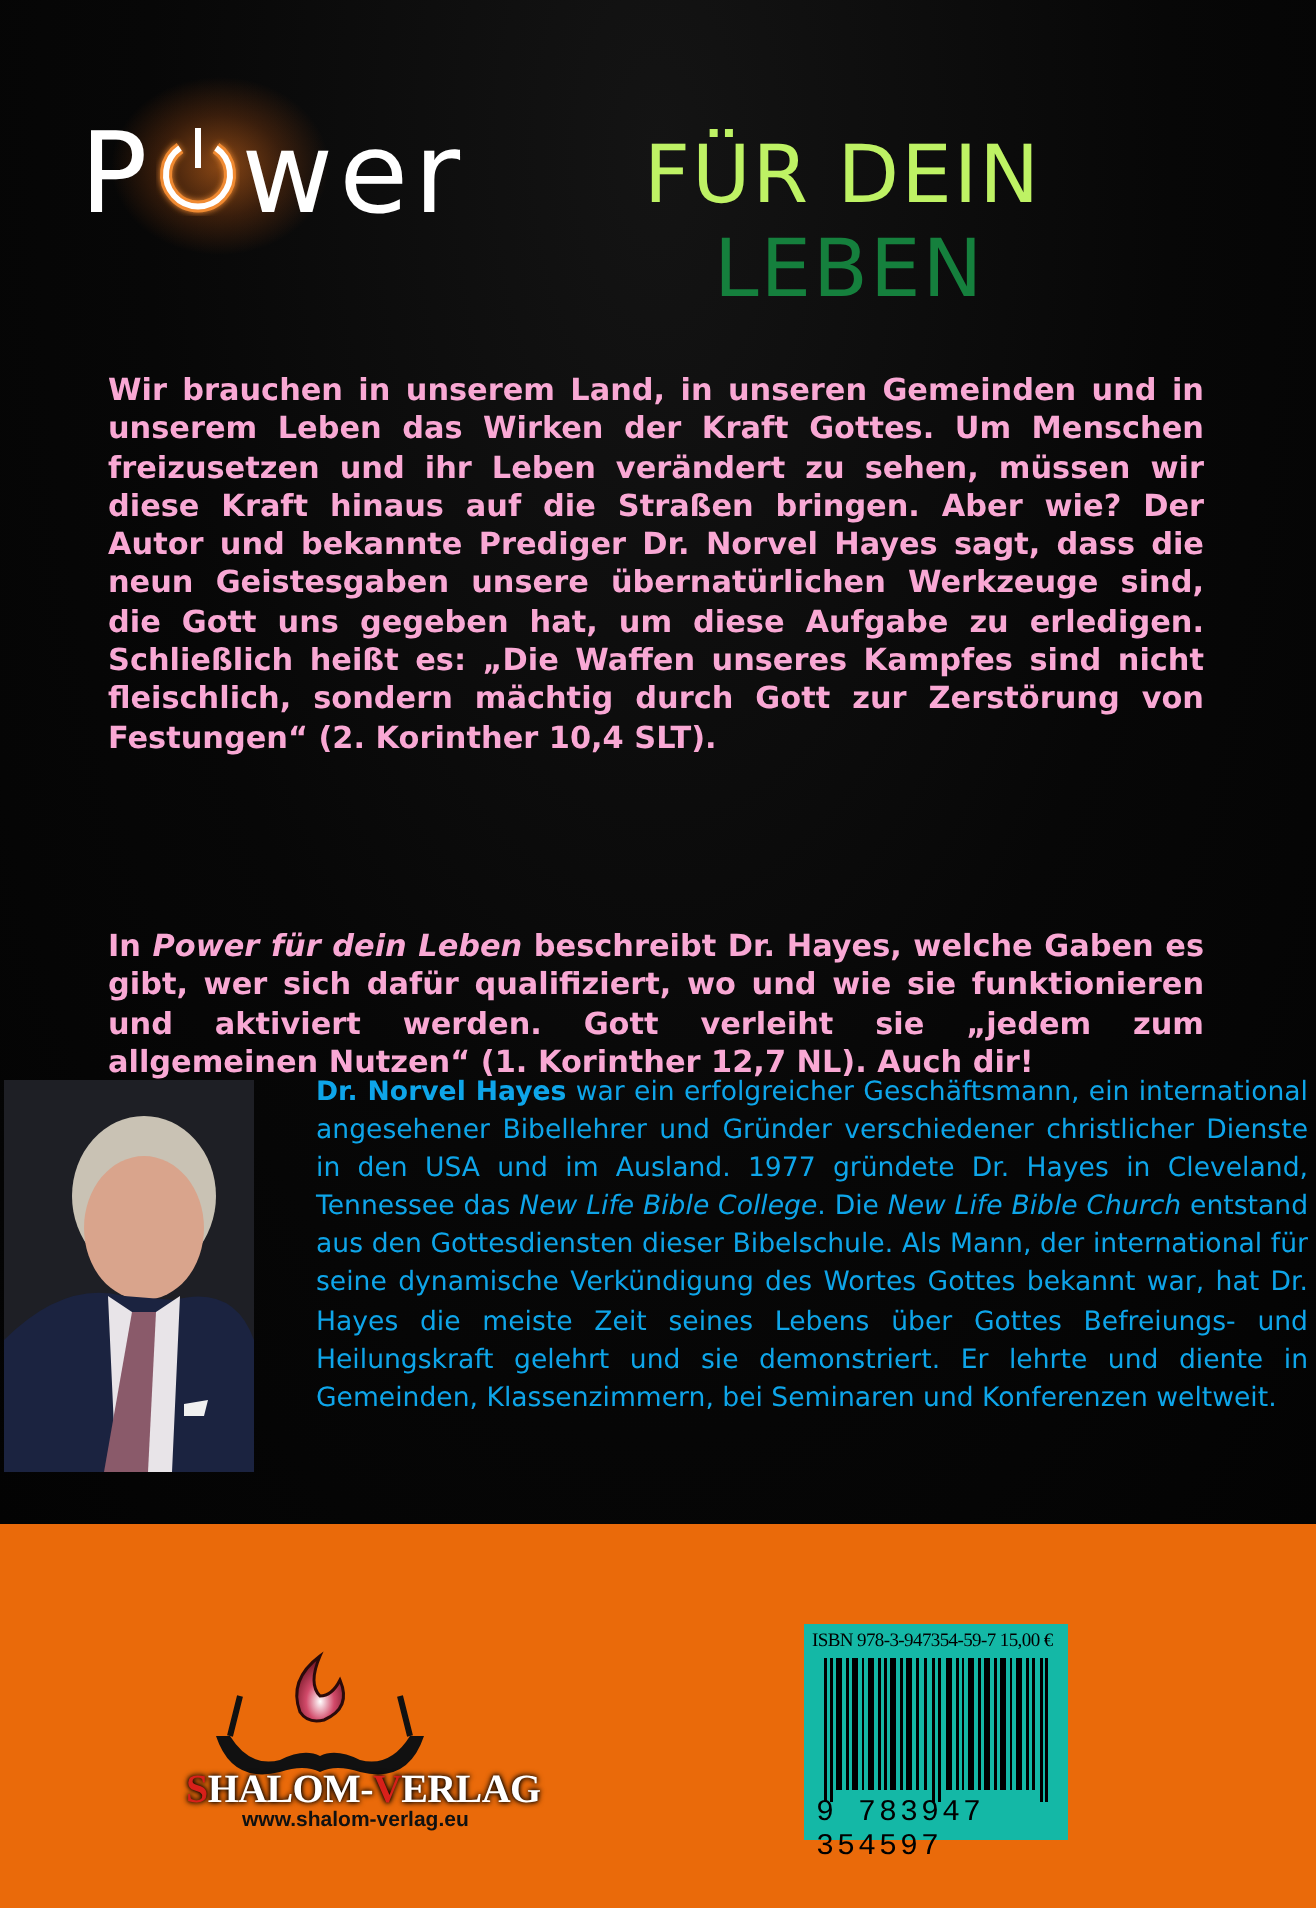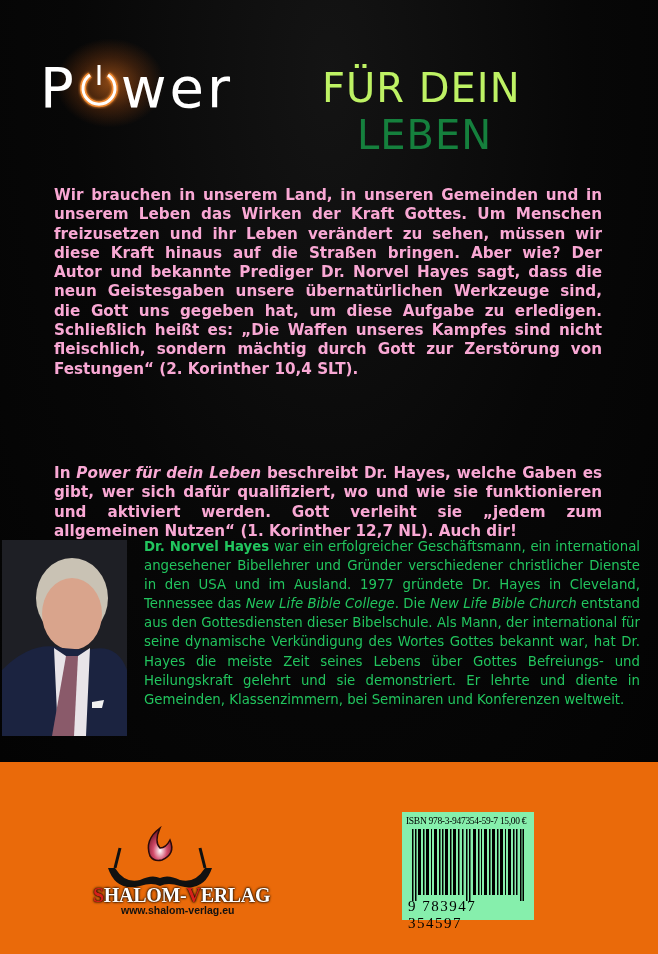--- a/index.html
+++ b/index.html
@@ -16,35 +16,35 @@
           background: radial-gradient(ellipse at center, rgba(240,120,30,0.55) 0%, rgba(200,90,20,0.25) 40%, rgba(0,0,0,0) 70%); }
   .fuer { position:absolute; left:322px; top:68px; font-size:40px; letter-spacing:1px; line-height:40px; color:#bef264; }
   .leben { position:absolute; left:357px; top:115px; font-size:40px; letter-spacing:1px; line-height:40px; color:#15803d; }
   .para { position:absolute; left:54px; width:548px; font-weight:bold; font-size:15.2px; line-height:19.3px;
           text-align:justify; color:#f9a8d4; }
   .para1 { top:186px; }
   .para2 { top:419px;margin-top:45px; }
   .para i { font-style:italic; }
   .photo { position:absolute; left:2px; top:540px; width:125px; height:196px;
            background: linear-gradient(180deg,#2a2a2a 0%, #1b1d24 40%, #131a2c 100%); overflow:hidden; }
-  .bio { position:absolute; left:144px; top:537px; width:496px; font-size:13.3px; line-height:19.1px;
-         text-align:justify; color:#22c55e; }
+  .bio { position:absolute; left:158px; top:537px; width:496px; font-size:13.3px; line-height:19.1px;
+         text-align:justify; color:#0ea5e9; }
   .bio b { font-weight:bold; }
   .bio i { font-style:italic; }
   .bottom { position:absolute; left:0; top:762px; width:658px; height:192px; background:#ea6a0a; }
   .logo { position:absolute; left:80px; top:800px; width:160px; height:130px; }
   .logo-name { position:absolute; left:93px; top:884px; font-size:20px; font-weight:bold; color:#fff;
                letter-spacing:-0.3px; text-shadow:0 0 3px #000, 0 0 2px #000; font-family:Liberation Serif, serif; }
   .logo-name .r { color:#d8201a; }
   .logo-url { position:absolute; left:98px; top:904px; font-size:10.5px; color:#111; font-weight:bold;
               font-family:"Liberation Sans", sans-serif;margin-left:23px; }
-  .barcode { position:absolute; left:402px; top:812px; width:132px; height:108px; background:#86efac; }
+  .barcode { position:absolute; left:402px; top:812px; width:132px; height:108px; background:#14b8a6; }
   .isbn { position:absolute; left:4px; top:4px; font-family:"Liberation Serif", serif; font-size:9.5px; color:#000; white-space:nowrap; letter-spacing:-0.3px; }
   .bars { position:absolute; left:10px; top:17px; width:112px; height:72px; }
-  .digits { position:absolute; left:6px; top:86px; font-family:Liberation Serif, serif; font-size:15px; color:#000; letter-spacing:1.5px; }
+  .digits { position:absolute; left:6px; top:86px; font-family:Liberation Mono, monospace; font-size:15px; color:#000; letter-spacing:1.5px; }
 </style>
 </head>
 <body>
 
 <div class="top"></div>
 
 <div class="title">
   <div class="glow"></div>
   <div class="power-word">
     <span class="p">P</span><span class="power-icon">

